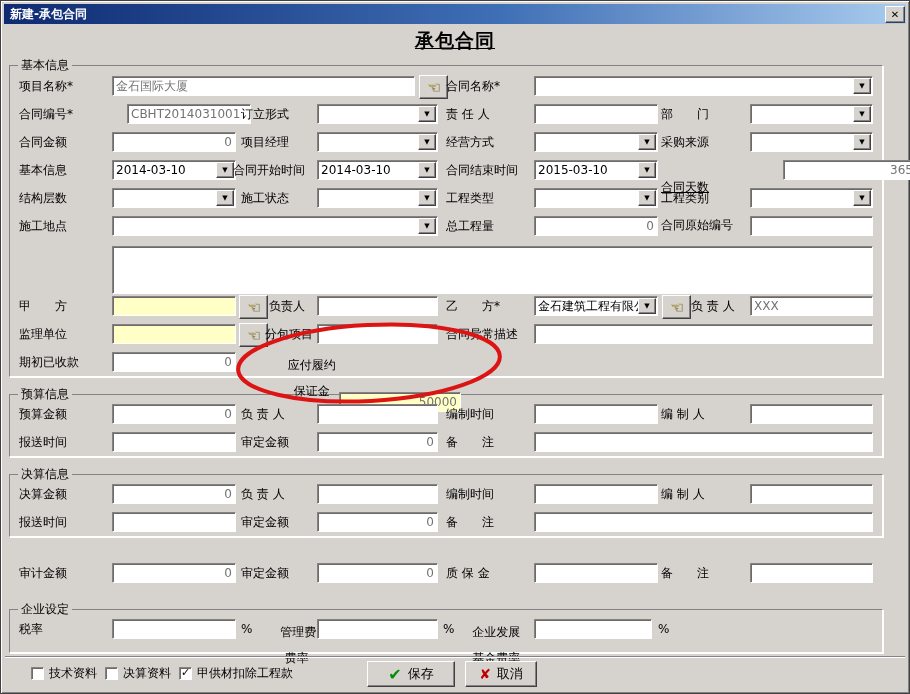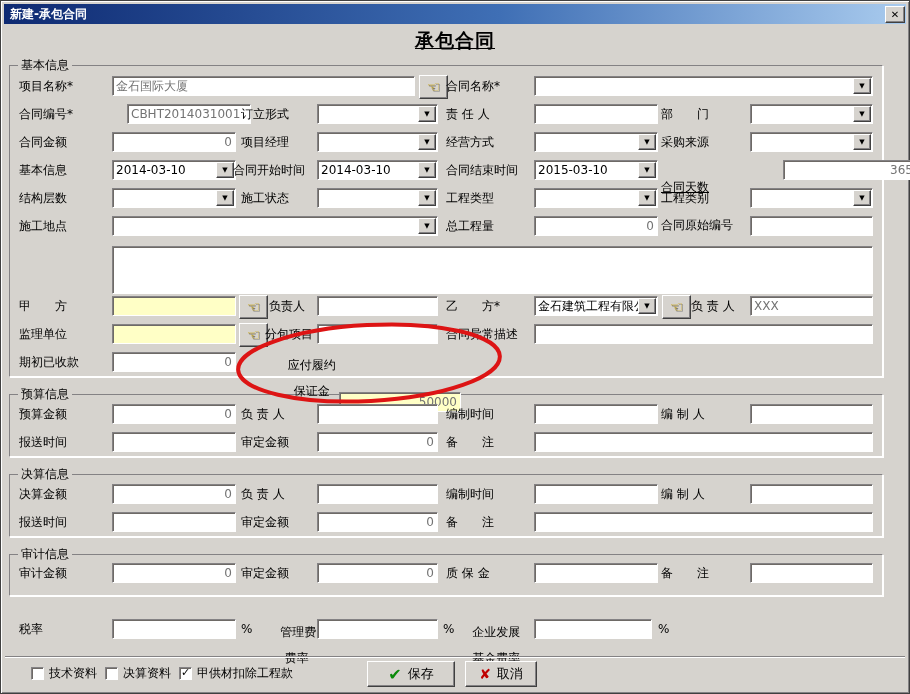--- a/index.html
+++ b/index.html
@@ -68,22 +68,22 @@
 
   <fieldset class="grp" style="top:56px;height:320px;">
     <legend>基本信息</legend>
   </fieldset>
   <fieldset class="grp" style="top:385px;height:71px;">
     <legend>预算信息</legend>
   </fieldset>
   <fieldset class="grp" style="top:465px;height:71px;">
     <legend>决算信息</legend>
   </fieldset>
-  <fieldset class="grp" style="top:545px;height:50px;">
-    <legend>审计信息</legend>
+  <fieldset class="grp" style="top:600px;height:52px;">
+    <legend>企业设定</legend>
   </fieldset>
 
   <div class="lbl" style="left:18px;top:75px;width:90px;">项目名称*</div>
   <input class="tb" style="left: 111px; top: 75px; width: 303px;" value="金石国际大厦">
   <div class="hand" style="left:418px;top:74px;">
       <span>☜</span>
     </div>
   <div class="lbl" style="left:445px;top:75px;width:85px;">合同名称*</div>
   <div class="combo" style="left:533px;top:75px;width:339px;">
     <span class="val"></span>

